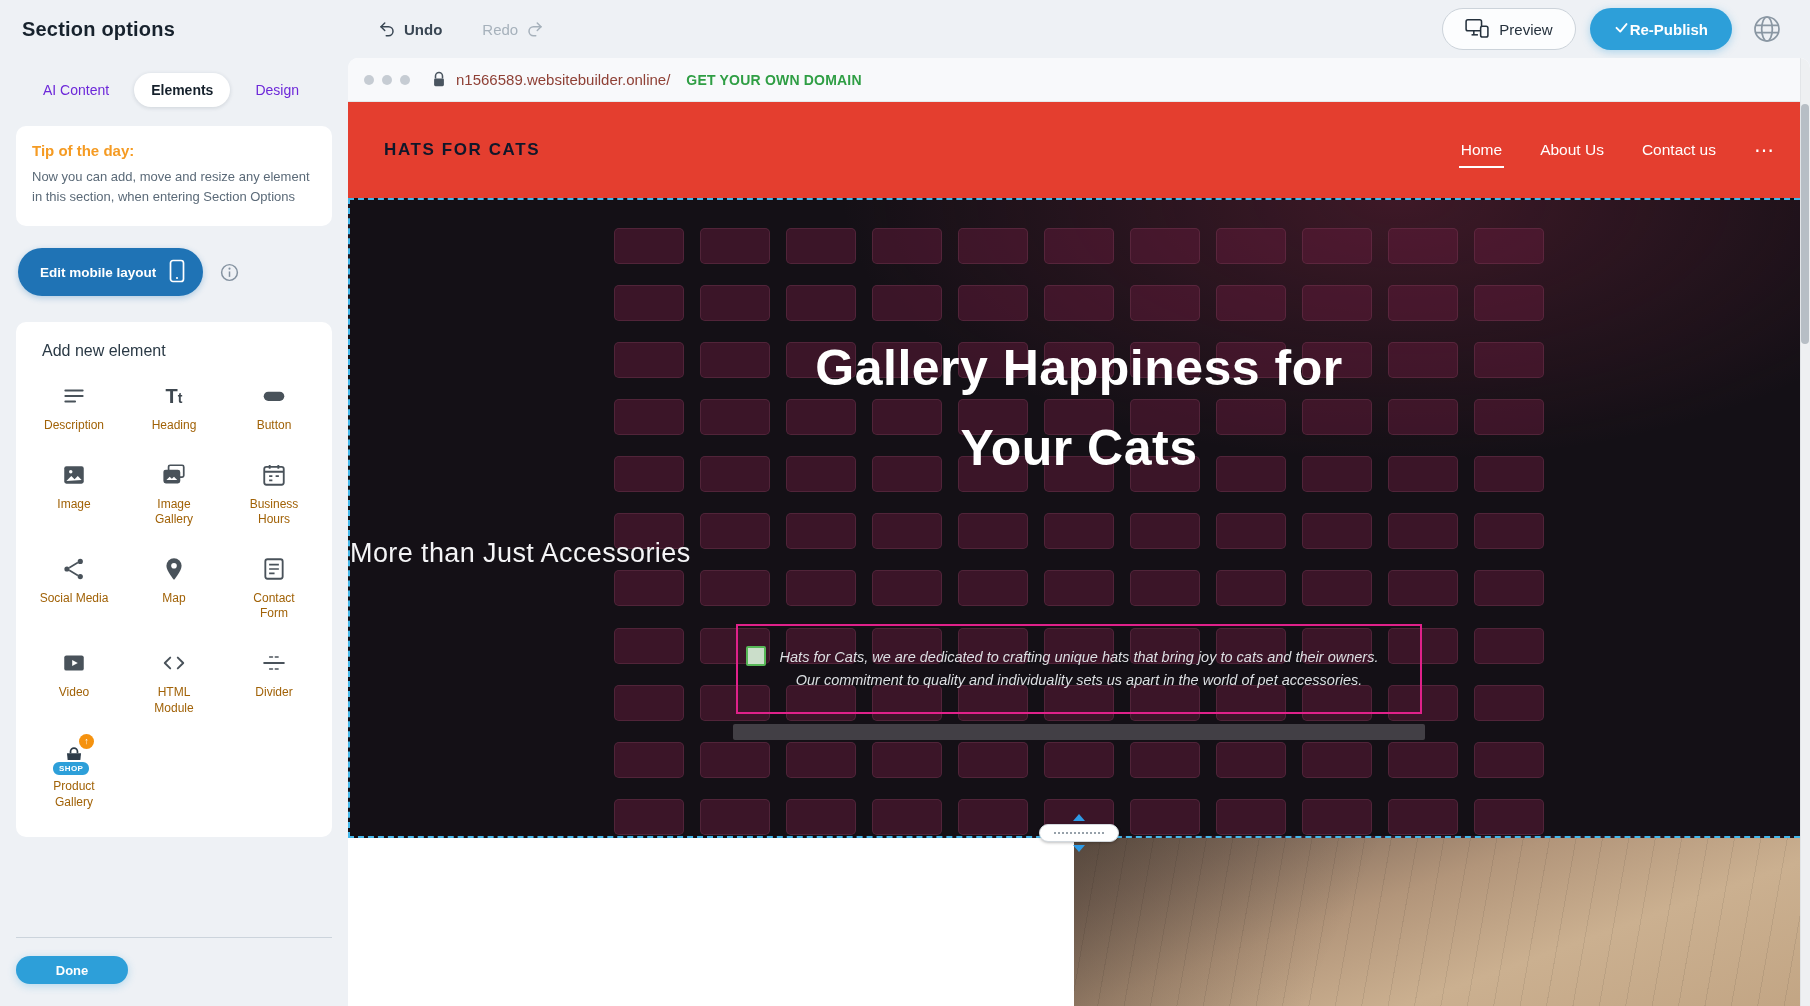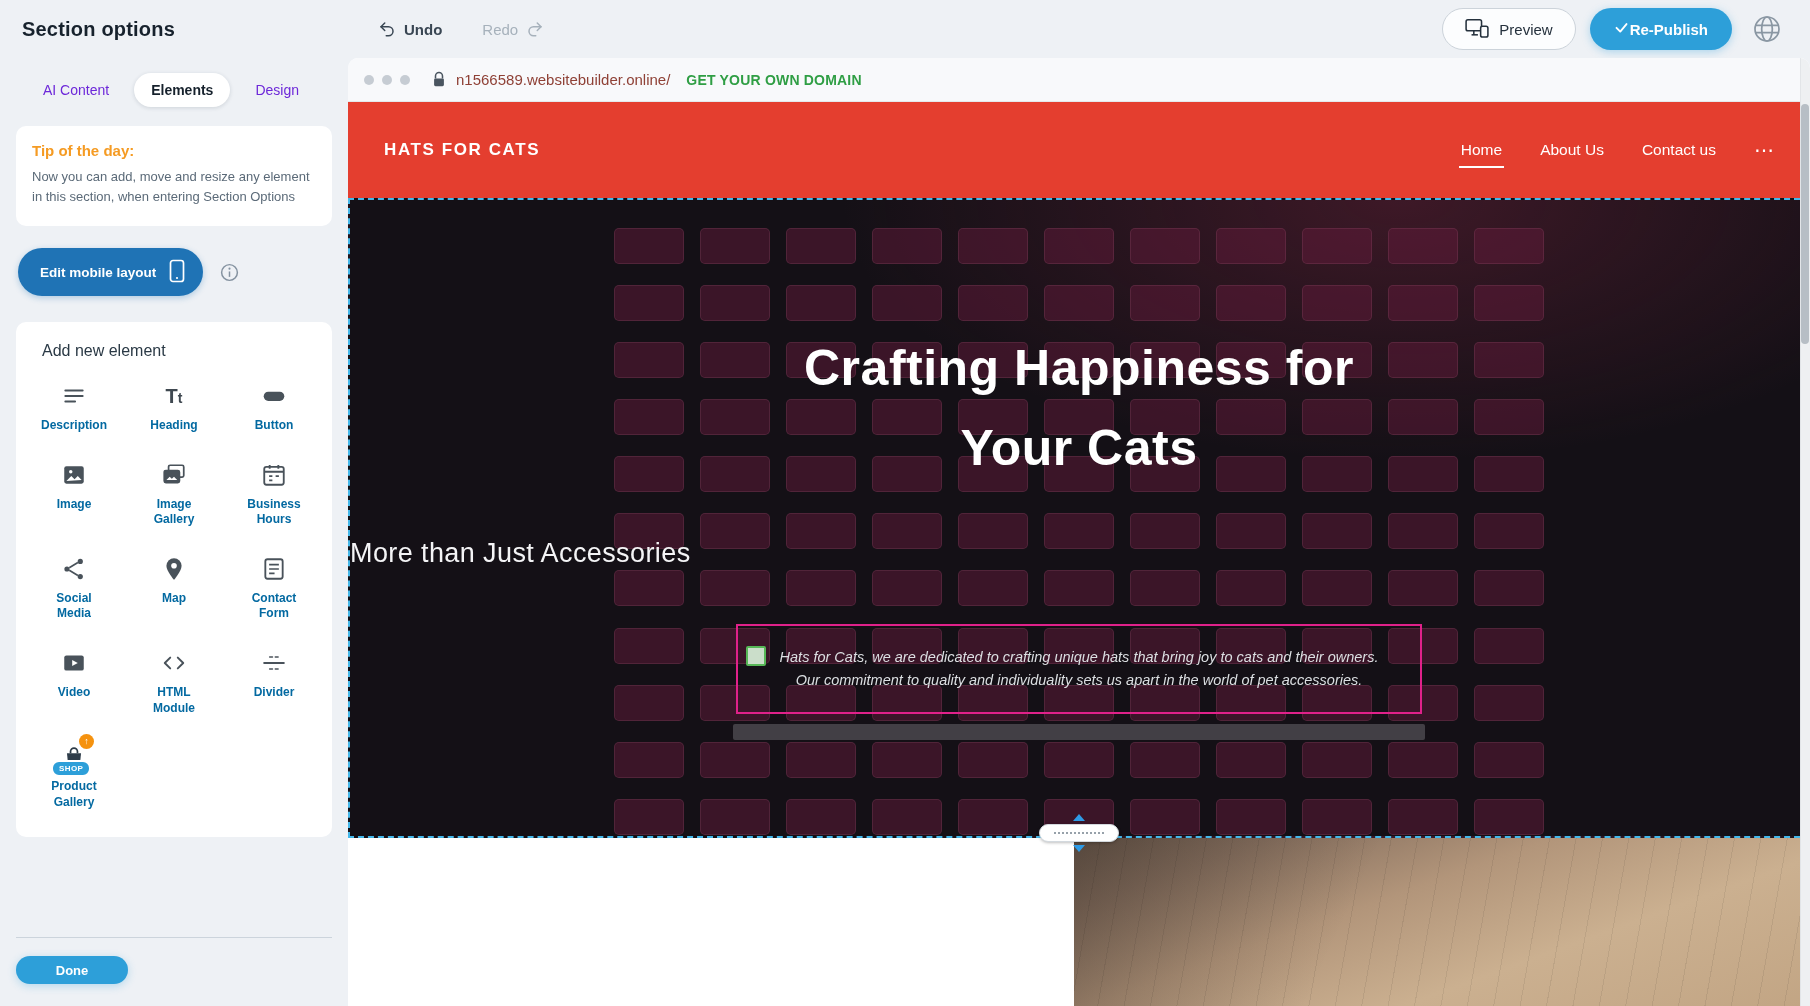--- a/index.html
+++ b/index.html
@@ -46,41 +46,41 @@
   .tip-title{margin:0 0 8px;font-size:15px;font-weight:700;color:var(--orange);}
   .tip-body{margin:0;font-size:13px;line-height:1.5;color:#5b6a78;}
   .mobile-row{display:flex;align-items:center;gap:16px;margin:22px 0 0 2px;}
   .edit-mobile-btn{background:var(--editblue);color:#fff;border:none;border-radius:24px;height:48px;padding:0 18px 0 22px;display:flex;align-items:center;gap:13px;font-size:13.5px;font-weight:700;box-shadow:0 2px 6px rgba(31,115,181,.3);}
   .info-btn{background:none;border:none;color:#8492a0;padding:0;display:flex;}
   .elements-card{margin-top:26px;padding:20px 8px 14px;}
   .elements-title{margin:0 0 8px 18px;font-size:16px;font-weight:500;color:#2a3945;}
   .el-grid{display:grid;grid-template-columns:repeat(3,1fr);}
   .el-item{display:flex;flex-direction:column;align-items:center;gap:7px;padding:13px 4px;background:none;border:none;}
   .el-icon{height:30px;display:flex;align-items:center;justify-content:center;color:#49525a;}
-  .el-label{font-size:12px;color:#0369a1;line-height:1.3;text-align:center;max-width:70px;font-weight:bold;}
+  .el-label{font-size:12px;color:#a16207;line-height:1.3;text-align:center;max-width:70px;}
   .el-ic-text{font-size:20px;font-weight:700;color:#3f4850;line-height:1;}
   .el-ic-text small{font-size:14px;font-weight:700;}
   .pg-icon{position:relative;}
   .pg-plus{position:absolute;top:-8px;right:-7px;width:15px;height:15px;border-radius:50%;background:#f5920f;color:#fff;font-size:9px;line-height:15px;text-align:center;font-weight:700;}
   .pg-shop{position:absolute;bottom:-5px;left:-10px;background:var(--blue);color:#fff;font-size:8px;font-weight:700;padding:2px 6px;border-radius:8px;letter-spacing:.4px;border:2px solid #fff;}
   .sidebar-divider{margin-top:auto;border-top:1px solid #ccd4dc;height:0;}
   .done-btn{margin-top:18px;width:112px;height:28px;border-radius:22px;border:none;background:var(--blue);color:#fff;font-size:13px;font-weight:600;align-self:flex-start;box-shadow:0 2px 8px rgba(45,159,217,.3);}
 
   
   .main{flex:1;position:relative;display:flex;flex-direction:column;background:#fff;border-top-left-radius:10px;border-top-right-radius:10px;overflow:hidden;}
   .chrome{height:44px;flex:0 0 auto;background:#f8f9fb;border-bottom:1px solid #e4e8ec;display:flex;align-items:center;padding:0 16px;}
   .dots{display:flex;gap:8px;margin-right:22px;}
   .dot{width:10px;height:10px;border-radius:50%;background:#c6ccd3;}
   .lock{color:#4a5560;display:flex;margin-right:10px;}
   .url{font-size:15px;color:#8f4136;}
   .domain-link{margin-left:16px;font-size:14px;font-weight:700;color:var(--green);letter-spacing:.2px;text-decoration:none;}
 
   .site{flex:1;display:flex;flex-direction:column;position:relative;}
   .site-header{height:96px;flex:0 0 auto;background:var(--red);display:flex;align-items:center;padding:0 36px;}
-  .logo{color:#ffffff;font-size:17px;font-weight:700;letter-spacing:1.6px;}
+  .logo{color:#0f172a;font-size:17px;font-weight:700;letter-spacing:1.6px;}
   .nav{margin-left:auto;display:flex;align-items:center;gap:38px;}
   .nav-item{color:#fff;font-size:15.5px;text-decoration:none;position:relative;}
   .nav-item.active::after{content:"";position:absolute;left:-2px;right:-2px;bottom:-9px;height:2px;background:#fff;}
   .nav-more{color:#fff;font-size:20px;line-height:1;text-decoration:none;}
 
   
   .hero{height:640px;flex:0 0 auto;position:relative;
     background:radial-gradient(900px 420px at 72% 0%, rgba(128,38,66,.38), rgba(0,0,0,0) 62%), #141016;
     border:2px dashed var(--cyan);}
   .tile-grid{position:absolute;left:50%;transform:translateX(-50%);top:28px;width:930px;height:610px;overflow:hidden;display:flex;flex-wrap:wrap;column-gap:16px;row-gap:18px;z-index:1;}
@@ -493,21 +493,21 @@
             <div class="tile"></div>
             <div class="tile"></div>
             <div class="tile"></div>
             <div class="tile"></div>
             <div class="tile"></div>
             <div class="tile"></div>
             <div class="tile"></div>
           </div>
 
         <div class="hero-heading">
-          <span class="hl">Crafting Happiness for</span>
+          <span class="hl">Gallery Happiness for</span>
           <span class="hl">Your Cats</span>
         </div>
 
         <div class="hero-sub">More than Just Accessories</div>
 
         <div class="para-box">
           <span class="drag-handle"></span>
           <p>
             <span class="pl">Hats for Cats, we are dedicated to crafting unique hats that bring joy to cats and their owners.</span>
             <span class="pl">Our commitment to quality and individuality sets us apart in the world of pet accessories.</span>

